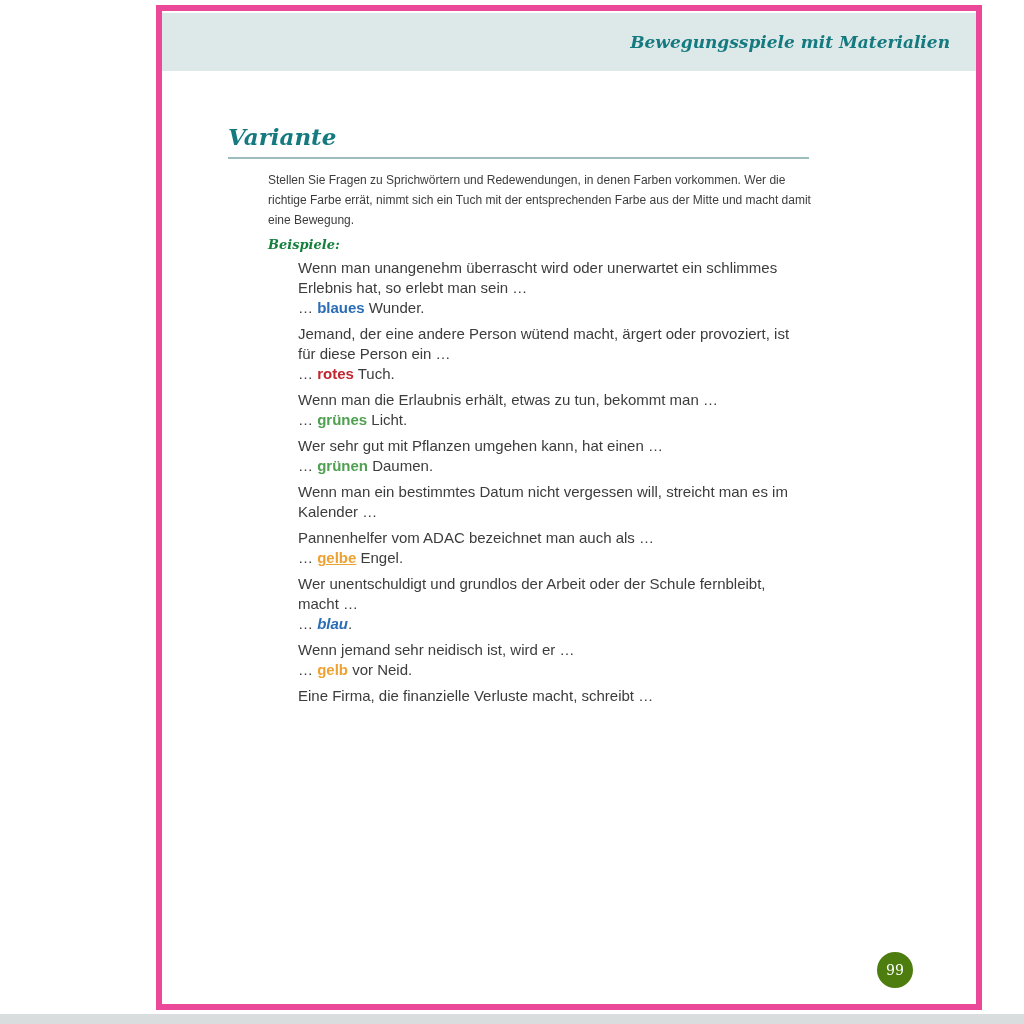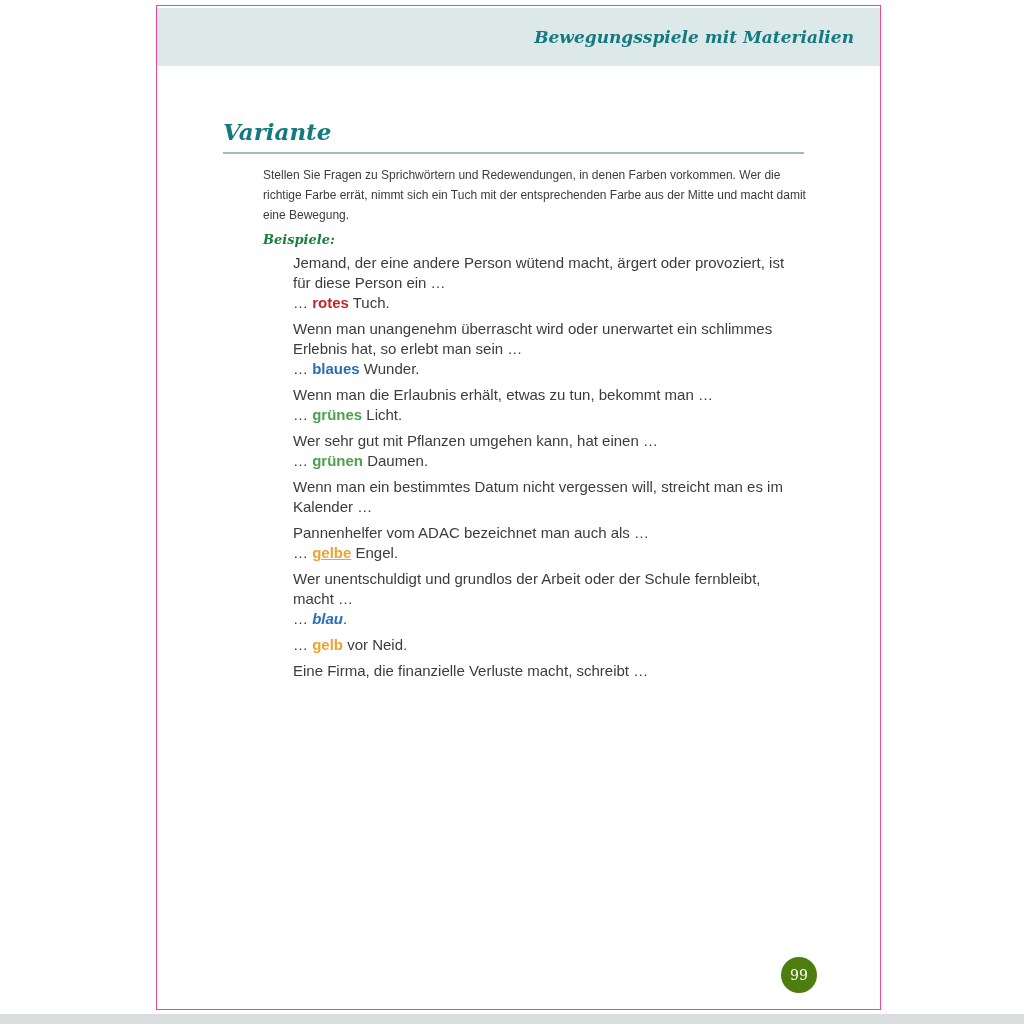--- a/index.html
+++ b/index.html
@@ -12,23 +12,23 @@
     overflow: hidden;
   }
   .scan-edge {
     position: absolute; left: 0; bottom: 0;
     width: 1024px; height: 10px;
     background: #d9dddd;
   }
   .page {
     position: absolute;
     left: 156px; top: 5px;
-    width: 725px; height: 1005px;
+    width: 826px; height: 1005px;
     background: #ffffff;
-    border: 1px solid #ec4899;
+    border: 6px solid #ec4899;
   }
   .header-band {
     position: absolute;
     left: 0; top: 2px;
     width: 100%; height: 58px;
     background: #dde8e8;
     display: flex;
     align-items: center;
     justify-content: flex-end;
     padding-right: 26px;
@@ -114,27 +114,27 @@
     <h2 class="section-title">Variante</h2>
     <div class="rule"></div>
 
     <p class="intro">Stellen Sie Fragen zu Sprichwörtern und Redewendungen, in denen Farben vorkommen. Wer die richtige Farbe errät, nimmt sich ein Tuch mit der entsprechenden Farbe aus der Mitte und macht damit eine Bewegung.</p>
 
     <p class="beispiele">Beispiele:</p>
 
     <div class="examples">
 
       <div class="example">
-        <p class="q">Jemand, der eine andere Person wütend macht, ärgert oder provoziert, ist für diese Person ein …</p>
-        <p class="a"><span>… </span><span class="cw" style="color: rgb(193, 39, 45);">rotes</span><span> Tuch.</span></p>
+        <p class="q">Wenn man unangenehm überrascht wird oder unerwartet ein schlimmes Erlebnis hat, so erlebt man sein …</p>
+        <p class="a"><span>… </span><span class="cw" style="color: rgb(42, 109, 181);">blaues</span><span> Wunder.</span></p>
       </div>
 
       <div class="example">
-        <p class="q">Wenn man unangenehm überrascht wird oder unerwartet ein schlimmes Erlebnis hat, so erlebt man sein …</p>
-        <p class="a"><span>… </span><span class="cw" style="color: rgb(42, 109, 181);">blaues</span><span> Wunder.</span></p>
+        <p class="q">Jemand, der eine andere Person wütend macht, ärgert oder provoziert, ist für diese Person ein …</p>
+        <p class="a"><span>… </span><span class="cw" style="color: rgb(193, 39, 45);">rotes</span><span> Tuch.</span></p>
       </div>
 
       <div class="example">
         <p class="q">Wenn man die Erlaubnis erhält, etwas zu tun, bekommt man …</p>
         <p class="a"><span>… </span><span class="cw" style="color: rgb(79, 160, 80);">grünes</span><span> Licht.</span></p>
       </div>
 
       <div class="example">
         <p class="q">Wer sehr gut mit Pflanzen umgehen kann, hat einen …</p>
         <p class="a"><span>… </span><span class="cw" style="color: rgb(79, 160, 80);">grünen</span><span> Daumen.</span></p>
@@ -148,20 +148,21 @@
         <p class="q">Pannenhelfer vom ADAC bezeichnet man auch als …</p>
         <p class="a"><span>… </span><span class="cw" style="color: rgb(237, 163, 51); text-decoration: underline;">gelbe</span><span> Engel.</span></p>
       </div>
 
       <div class="example">
         <p class="q">Wer unentschuldigt und grundlos der Arbeit oder der Schule fernbleibt, macht …</p>
         <p class="a"><span>… </span><span class="cw" style="color: rgb(42, 109, 181); font-style: italic;">blau</span><span>.</span></p>
       </div>
 
       <div class="example">
+        <p class="q">Wenn jemand sehr neidisch ist, wird er …</p>
         <p class="a"><span>… </span><span class="cw" style="color: rgb(237, 163, 51);">gelb</span><span> vor Neid.</span></p>
       </div>
 
       <div class="example">
         <p class="q">Eine Firma, die finanzielle Verluste macht, schreibt …</p>
       </div>
 
     </div>
   </div>
 

